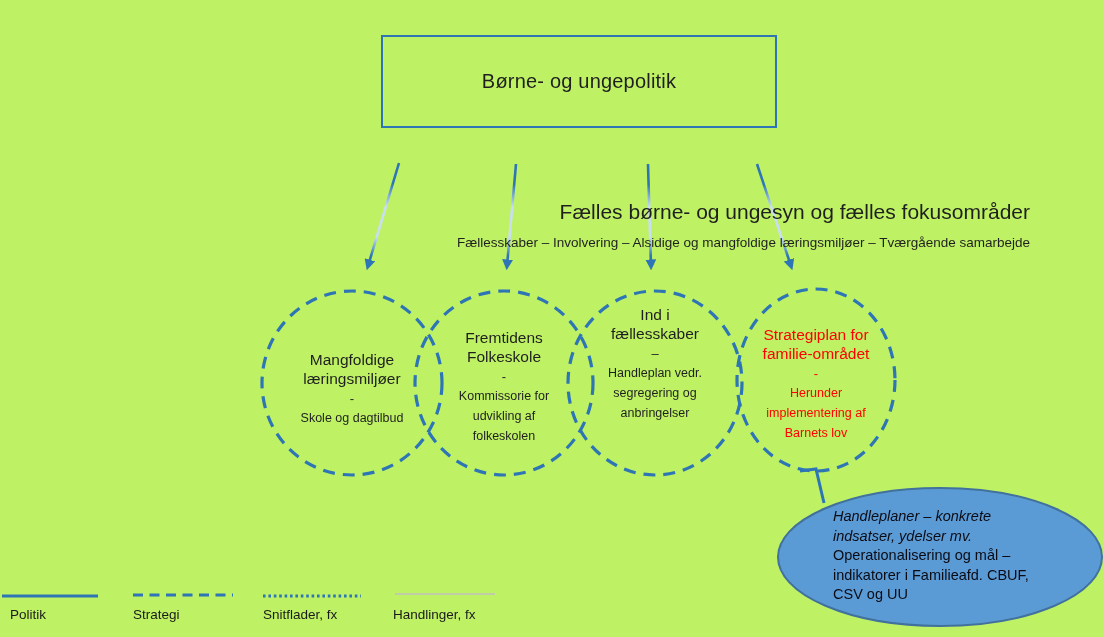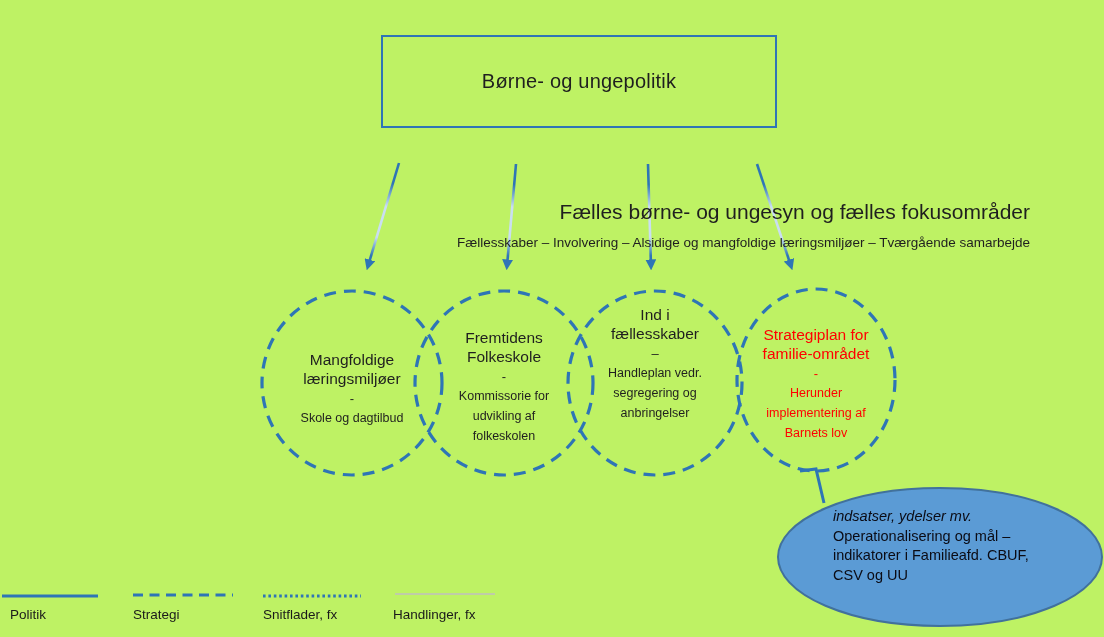--- a/index.html
+++ b/index.html
@@ -150,20 +150,21 @@
     <div class="c-sub" style="max-width:130px;">Handleplan vedr. segregering og anbringelser</div>
   </div>
 
   <div class="circle-text red" style="left:816px;top:384px;width:138px;">
     <div class="c-title" style="max-width:112px;">Strategiplan for familie-området</div>
     <div class="c-sep">-</div>
     <div class="c-sub" style="max-width:132px;">Herunder implementering af Barnets lov</div>
   </div>
 
   <div class="callout-text">
+    <div class="it">Handleplaner – konkrete</div>
     <div class="it">indsatser, ydelser mv.</div>
     <div>Operationalisering og mål –</div>
     <div>indikatorer i Familieafd. CBUF,</div>
     <div>CSV og UU</div>
   </div>
 
   <div class="legend-label" style="left:10px;">Politik</div>
   <div class="legend-label" style="left:133px;">Strategi</div>
   <div class="legend-label" style="left:263px;">Snitflader, fx</div>
   <div class="legend-label" style="left:393px;">Handlinger, fx</div>

